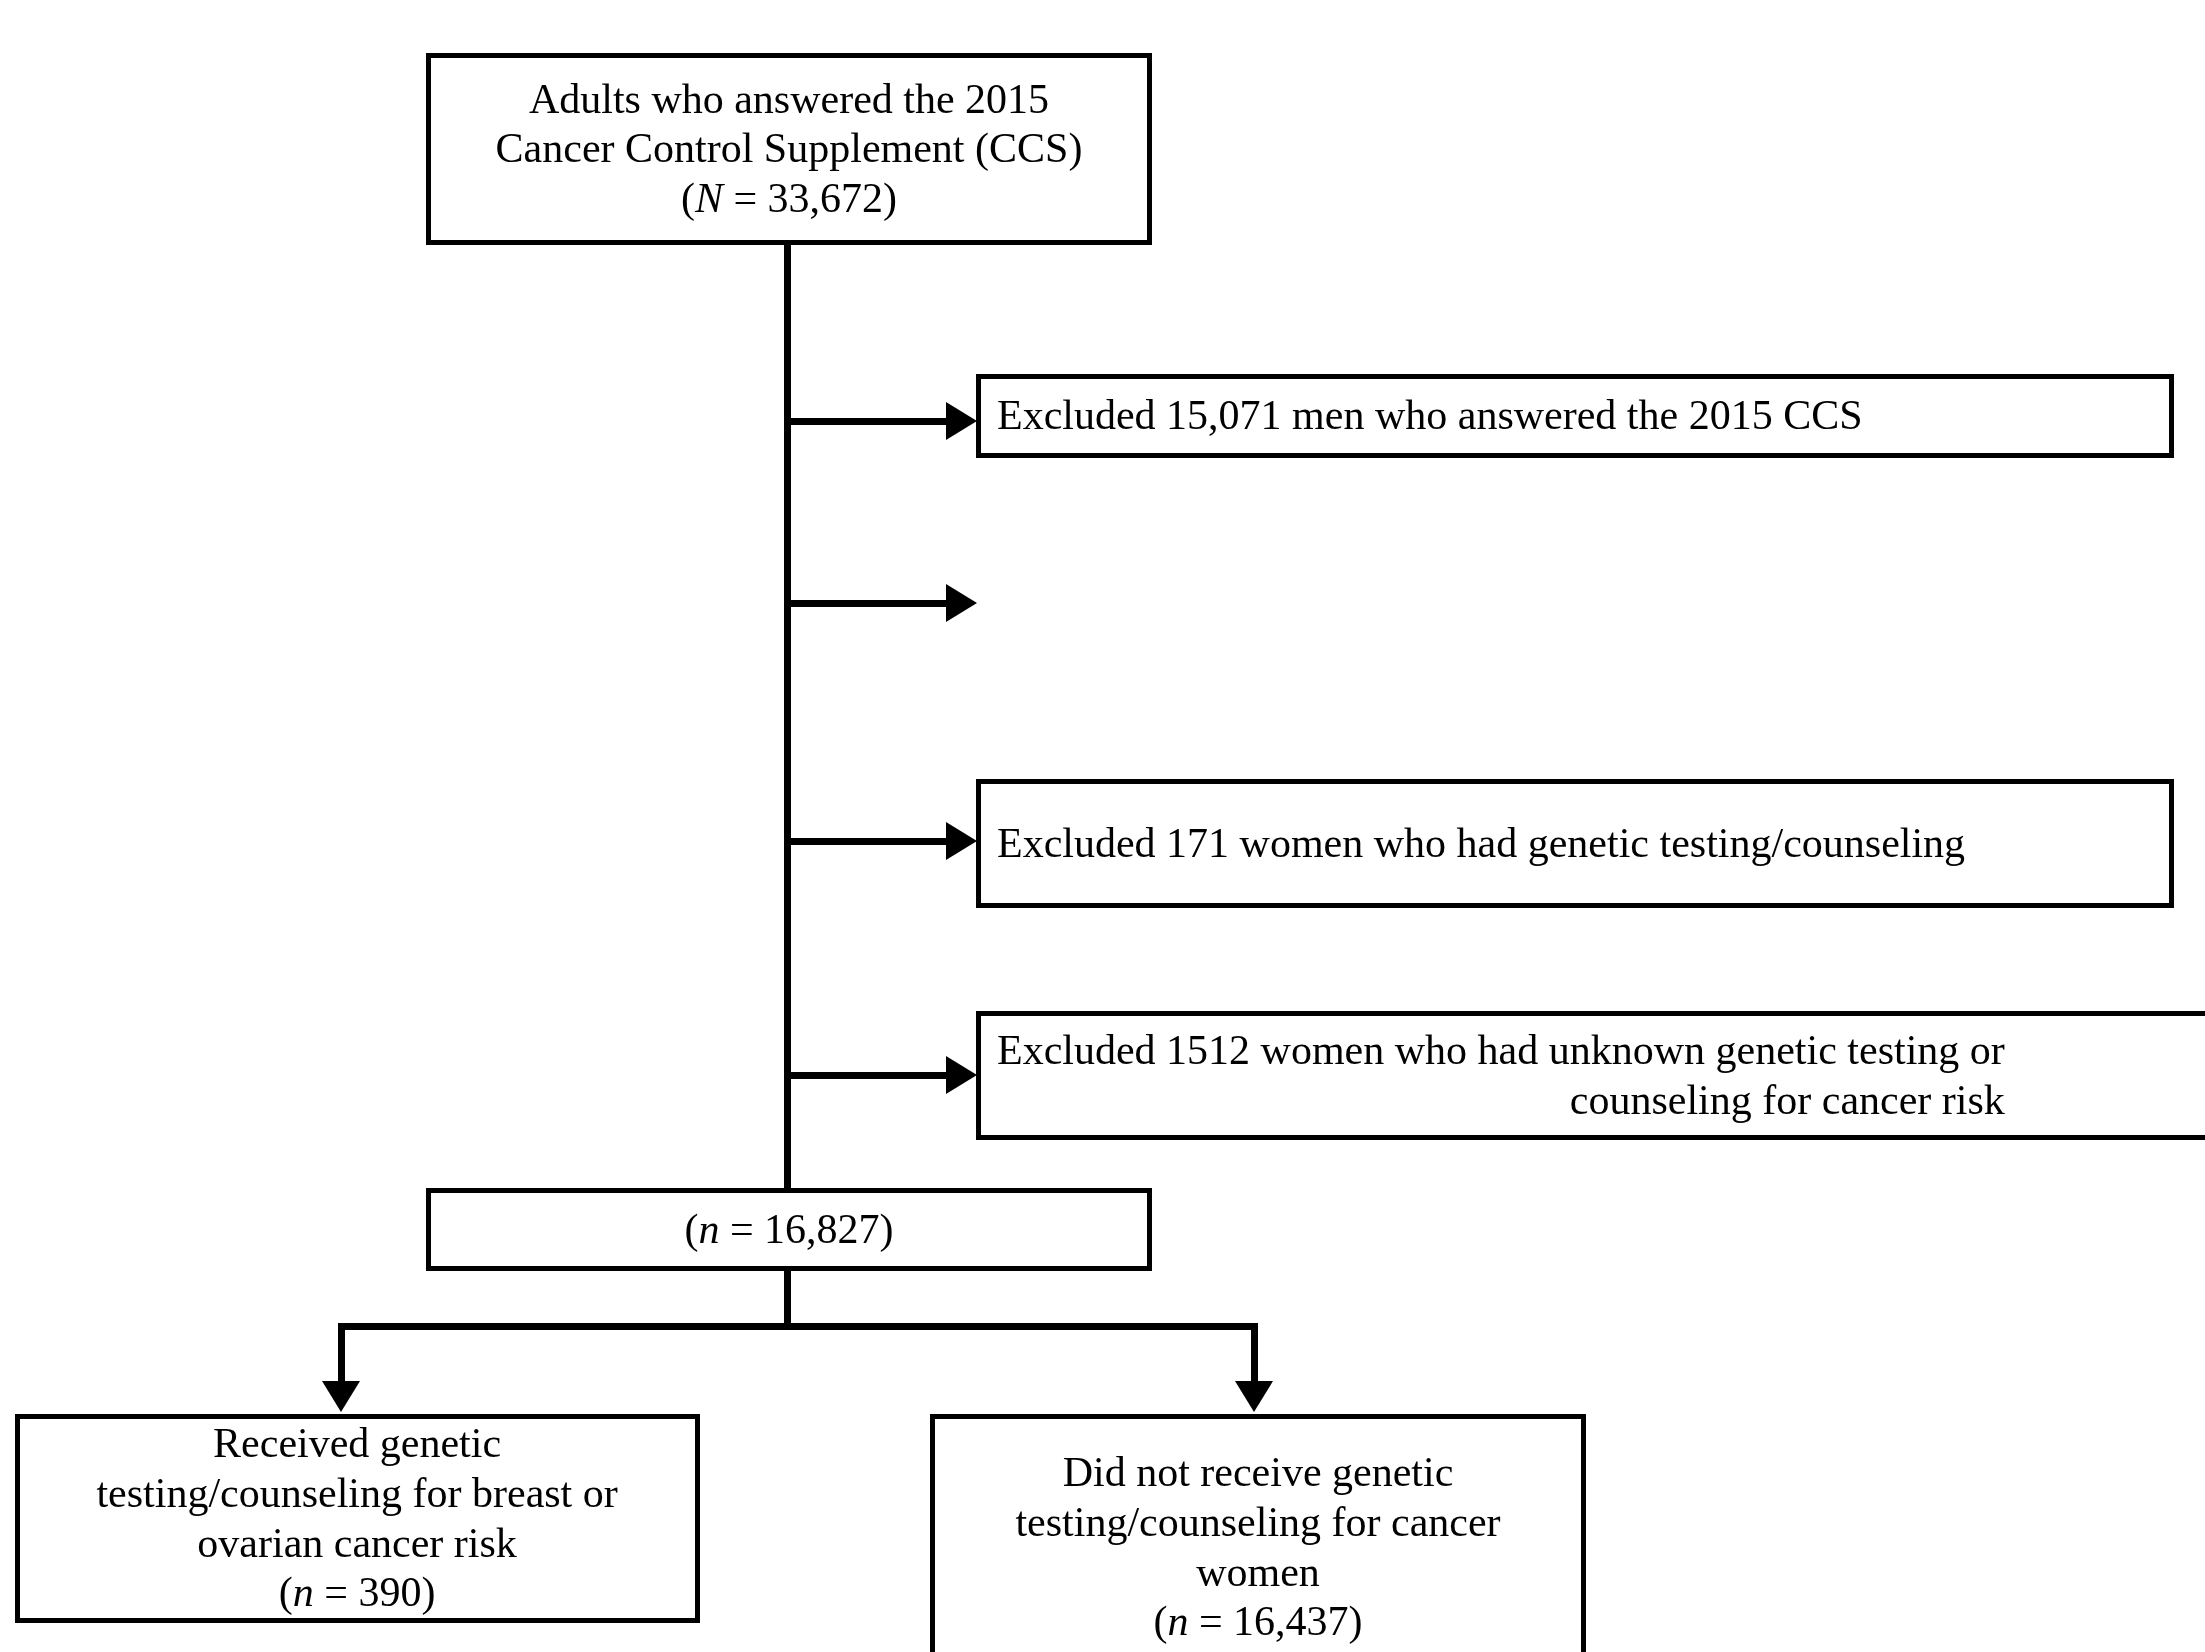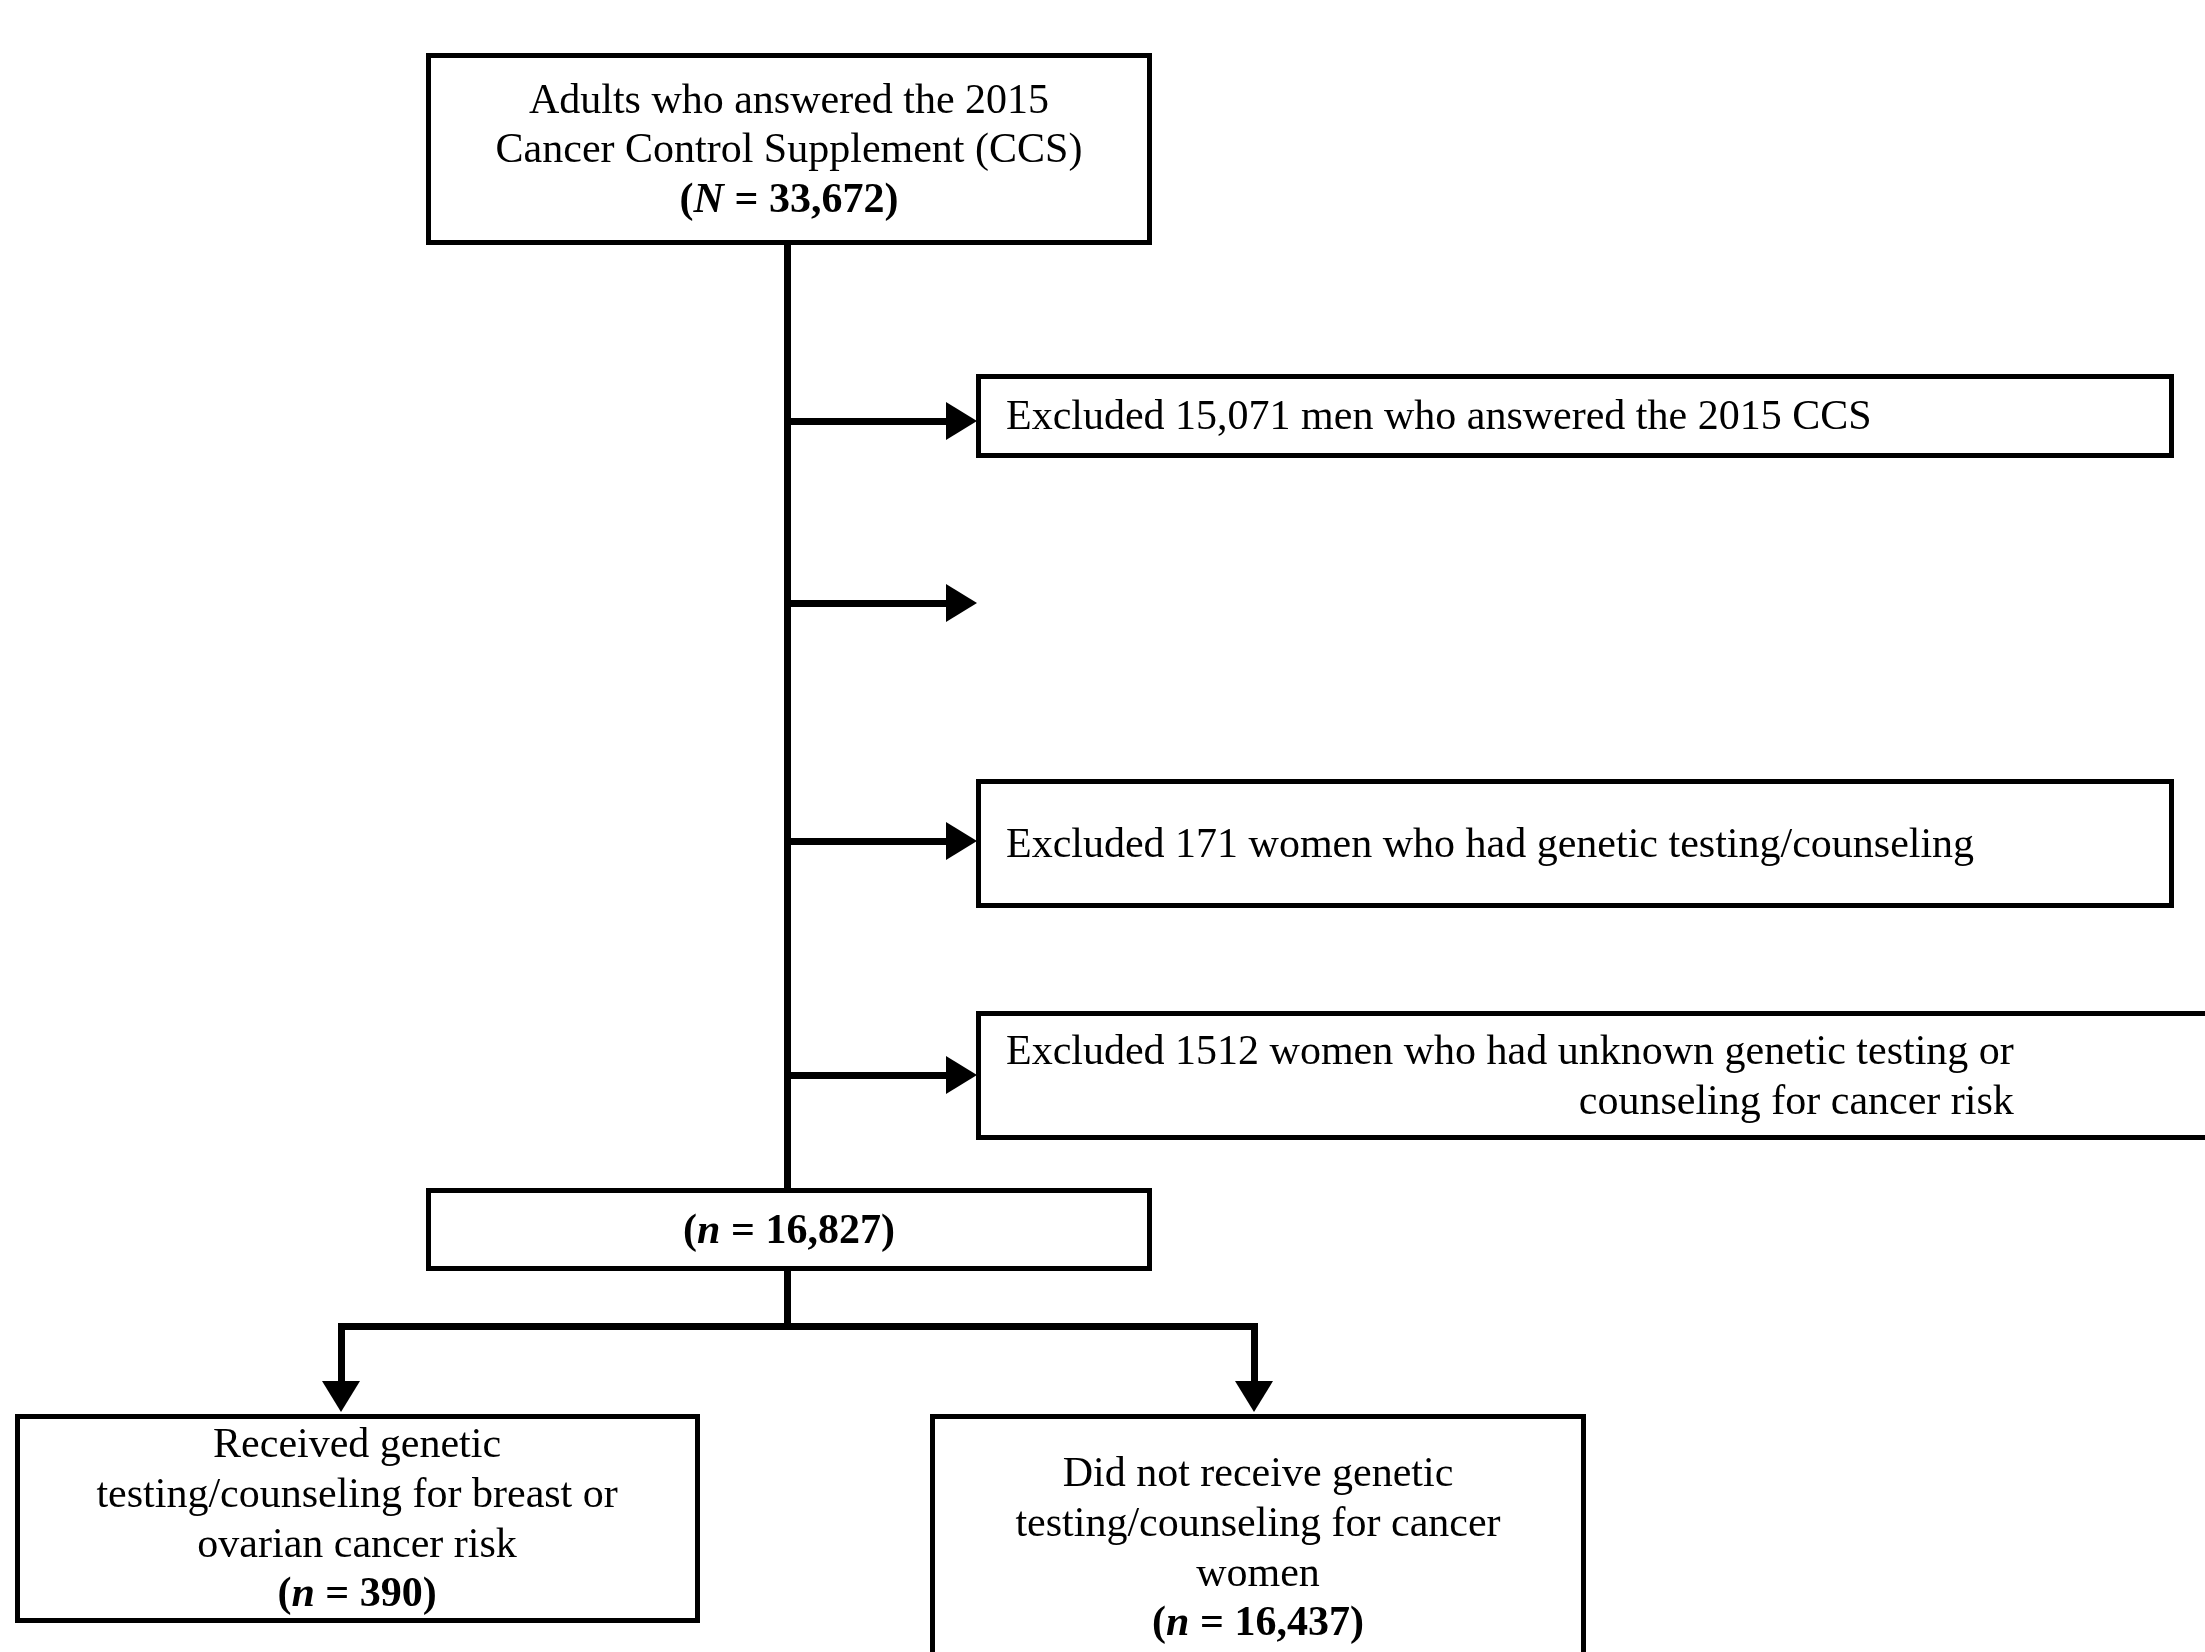--- a/index.html
+++ b/index.html
@@ -27,22 +27,22 @@
     justify-content: center;
     text-align: center;
     line-height: 1.18;
     font-size: 42px;
   }
   .node .txt { display: block; padding: 0 10.3px; }
   .node.left-align {
     justify-content: flex-start;
     text-align: left;
   }
-  .node.left-align .txt { padding-left: 25px; }
-  .bold-n { font-weight: bold; }
+  .node.left-align .txt { padding-left: 16px; }
+  .bold-n { font-weight: normal; }
   .ital { font-style: italic; }
 
   
   .vline {
     position: absolute;
     background: #000000;
     width: 6.6px;
   }
   .hline {
     position: absolute;

